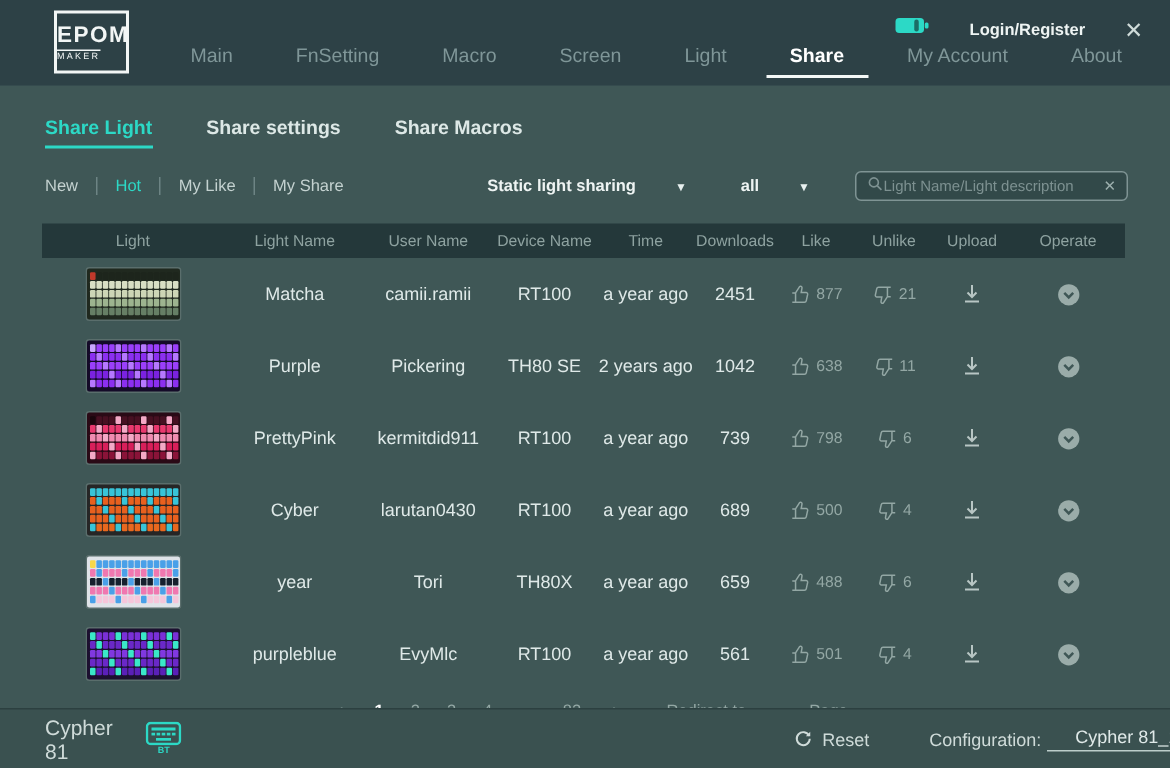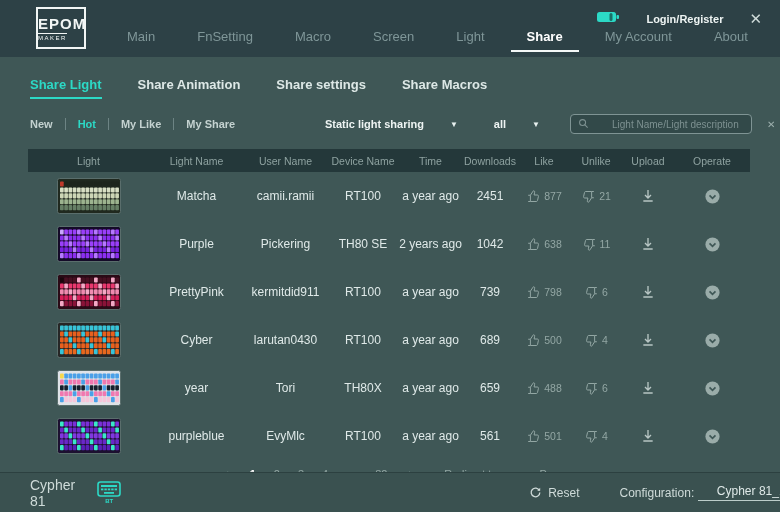--- a/index.html
+++ b/index.html
@@ -30,31 +30,31 @@
   .nav-item.active::after {
     content:""; position:absolute; left:-14px; right:-14px; bottom:0; height:2px; background:#f4f8f7;
   }
   
   .share-tabs { display:flex; gap:36px; padding:20px 0 0 30px; }
   .share-tab { font-size:13px; font-weight:bold; color:#dde8e6; padding-bottom:5px; cursor:default; }
   .share-tab.active { color:#2cd9c6; border-bottom:2px solid #2cd9c6; }
   
   .filter-row { display:flex; align-items:center; margin:14px 28px 0 30px; height:22px; }
   .sorts { display:flex; align-items:center; }
-  .sort-item { font-size:11px; font-weight:bold; color:#c4d2d0; padding:0 12px; cursor:default; }
+  .sort-item { font-size:11px; font-weight:normal; color:#c4d2d0; padding:0 12px; cursor:default; }
   .sort-item:first-child { padding-left:0; }
   .sort-item.active { color:#2cd9c6; }
   .sort-sep { width:1px; height:12px; background:#6d8484; }
   .dropdowns { display:flex; align-items:center; margin-left:auto; }
   .dropdown { display:flex; align-items:center; font-size:11px; font-weight:bold; color:#eef4f3; cursor:default; }
   .dd-caret { color:#e8f0ef; font-size:8px; margin-left:26px; }
   .dropdown.dd-type { margin-right:36px; }
   .dropdown.dd-all { margin-right:30px; }
   .searchbox {
-    display:flex; align-items:center; gap:23px;
+    display:flex; align-items:center; gap:0;
     width:182px; height:20px; border:1px solid #7f9494; border-radius:4px;
     background:#324949; padding:0 7px; color:#7d9191;
   }
   .searchbox input {
     flex:1; background:transparent; border:none; outline:none;
     font-size:10px; color:#cfdbd9; font-family:"Liberation Sans", sans-serif;
   }
   .searchbox input::placeholder { color:#7d9191; }
   .search-clear { font-size:10px; color:#9db0ae; cursor:default; }
   
@@ -124,21 +124,20 @@
       <div class="nav-item">Screen</div>
       <div class="nav-item">Light</div>
       <div class="nav-item active">Share</div>
       <div class="nav-item">My Account</div>
       <div class="nav-item">About</div>
     </div>
 </div>
 
 <div class="share-tabs">
     <div class="share-tab active">Share Light</div>
-    <div class="share-tab">Share Animation</div>
     <div class="share-tab">Share settings</div>
     <div class="share-tab">Share Macros</div>
   </div>
 
 <div class="filter-row">
   <div class="sorts">
       <span class="sort-item">New</span>
       <span class="sort-sep"></span>
       <span class="sort-item active">Hot</span>
       <span class="sort-sep"></span>

